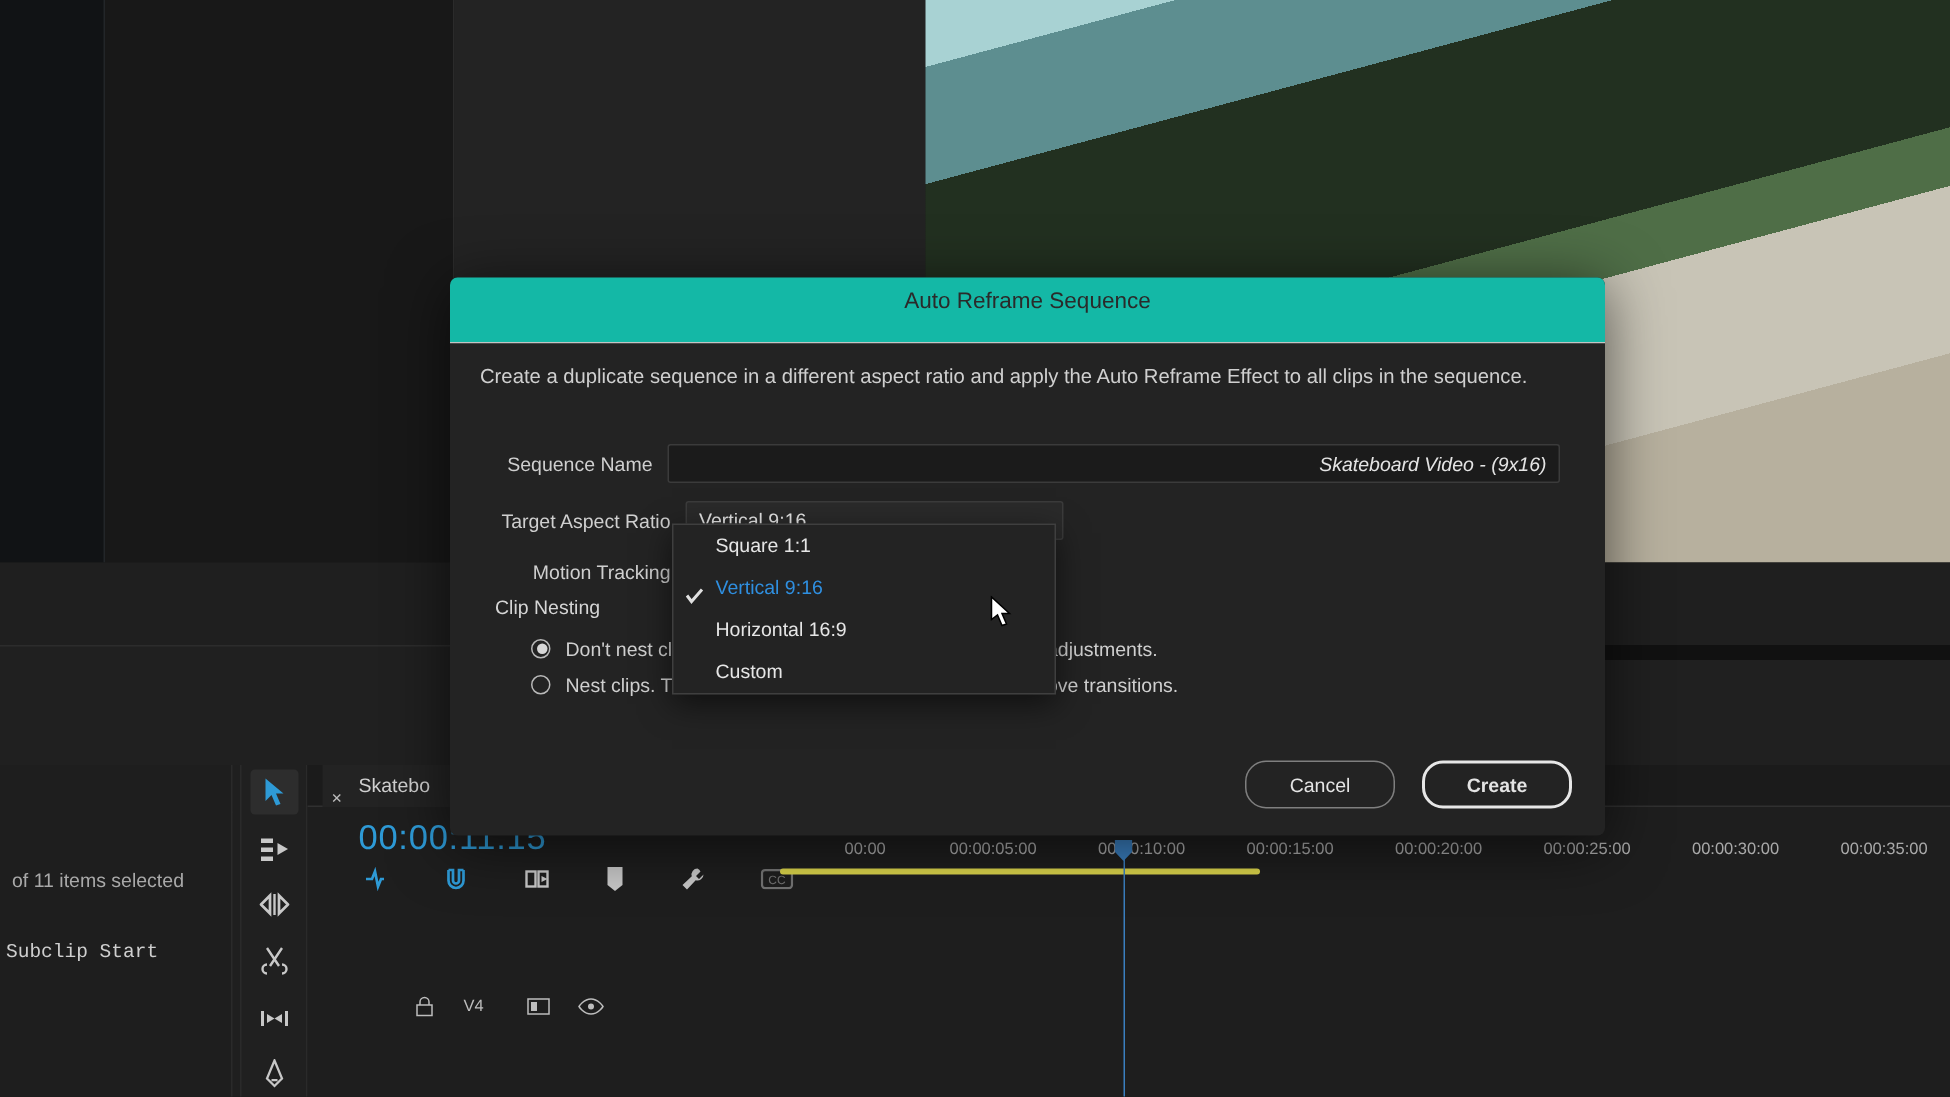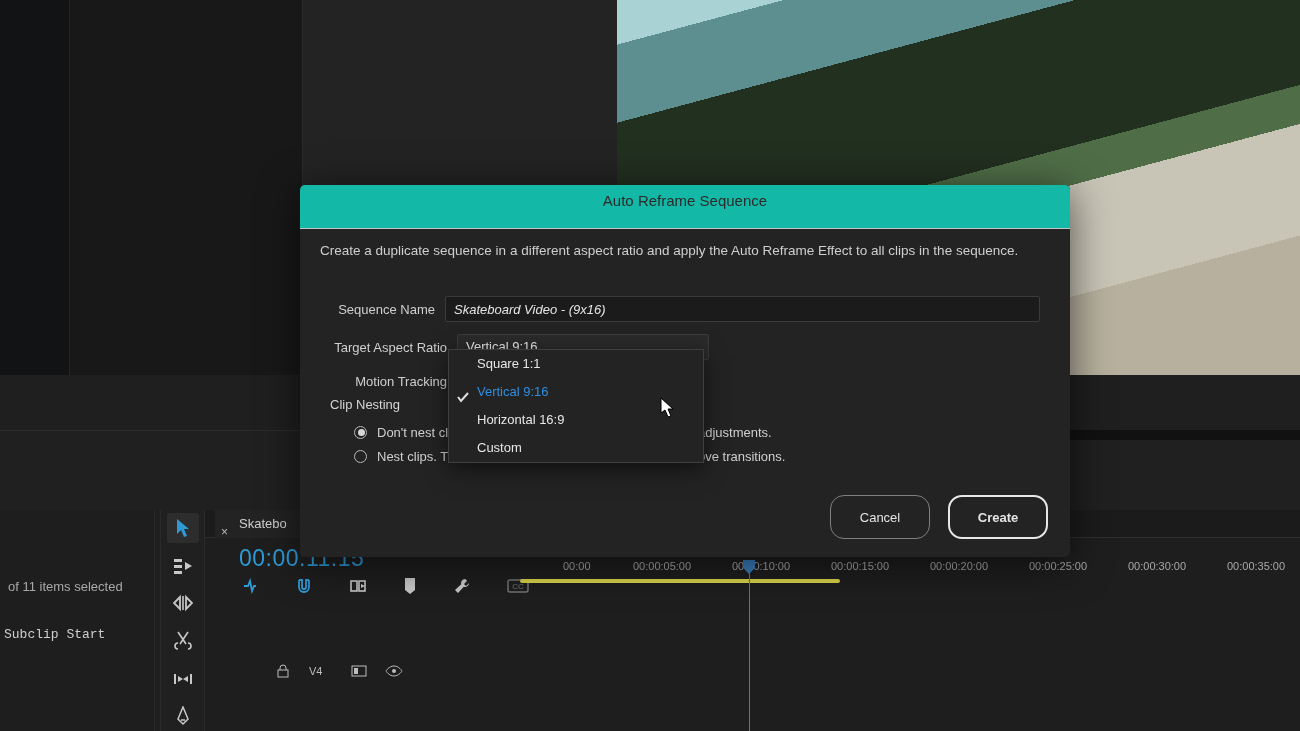--- a/index.html
+++ b/index.html
@@ -85,34 +85,34 @@
   .modal .titlebar{height:44px;background:#14b8a6;color:#2a2a2a;
     text-align:center;line-height:32px;font-size:15px;
     border-radius:5px 5px 0 0;border-bottom:1px solid #c4c4c4;}
   .modal .desc{padding:14px 20px 10px;color:#cfcfcf;font-size:13.5px;
     text-align:left;}
   .modal .row{display:flex;align-items:center;margin:4px 30px;}
   .modal .row .lab{width:127px;text-align:right;padding-right:10px;color:#cfcfcf;}
   .modal .row .inp{flex:1;}
   .modal input[type=text]{width:595px;height:26px;background:#1b1b1b;
     border:1px solid #3b3b3b;color:#e4e4e4;padding:0 8px;font-style:italic;
-    font-family:inherit;font-size:13px;border-radius:2px;}
+    font-family:inherit;font-size:13px;border-radius:2px;text-align:right;}
   .modal .dropdown{width:252px;height:26px;background:#2a2a2a;
     border:1px solid #3b3b3b;color:#e6e6e6;padding:0 8px;line-height:24px;
     position:relative;border-radius:2px;}
   .modal .dropdown .chev{position:absolute;right:8px;top:9px;}
   .modal .section{margin:4px 30px;}
   .modal .radios{margin-left:12px;padding:8px 12px;color:#cfcfcf;}
   .radios .r{display:flex;align-items:center;gap:10px;height:24px;}
   .radios .r .circ{width:13px;height:13px;border:1.5px solid #b9b9b9;
     border-radius:50%;position:relative;}
   .radios .r.sel .circ:after{content:"";position:absolute;left:2.5px;top:2.5px;
     width:7px;height:7px;background:#d7d7d7;border-radius:50%;}
   .modal .btnrow{position:absolute;right:22px;bottom:18px;display:flex;gap:18px;}
-  .modal .btn{min-width:100px;height:44px;border:1.5px solid #7f7f7f;
+  .modal .btn{min-width:100px;height:32px;border:1.5px solid #7f7f7f;
     border-radius:14px;display:flex;align-items:center;justify-content:center;
     color:#e4e4e4;font-size:13px;}
   .modal .btn.primary{border:2px solid #e7e7e7;font-weight:600;}
 
   
   .ddlist{position:absolute;left:448px;top:349px;width:256px;
     background:#232323;border:1px solid #3f3f3f;z-index:50;
     box-shadow:0 6px 20px rgba(0,0,0,.55);}
   .ddlist .opt{height:28px;line-height:28px;padding-left:28px;color:#e6e6e6;
     position:relative;font-size:13px;}

